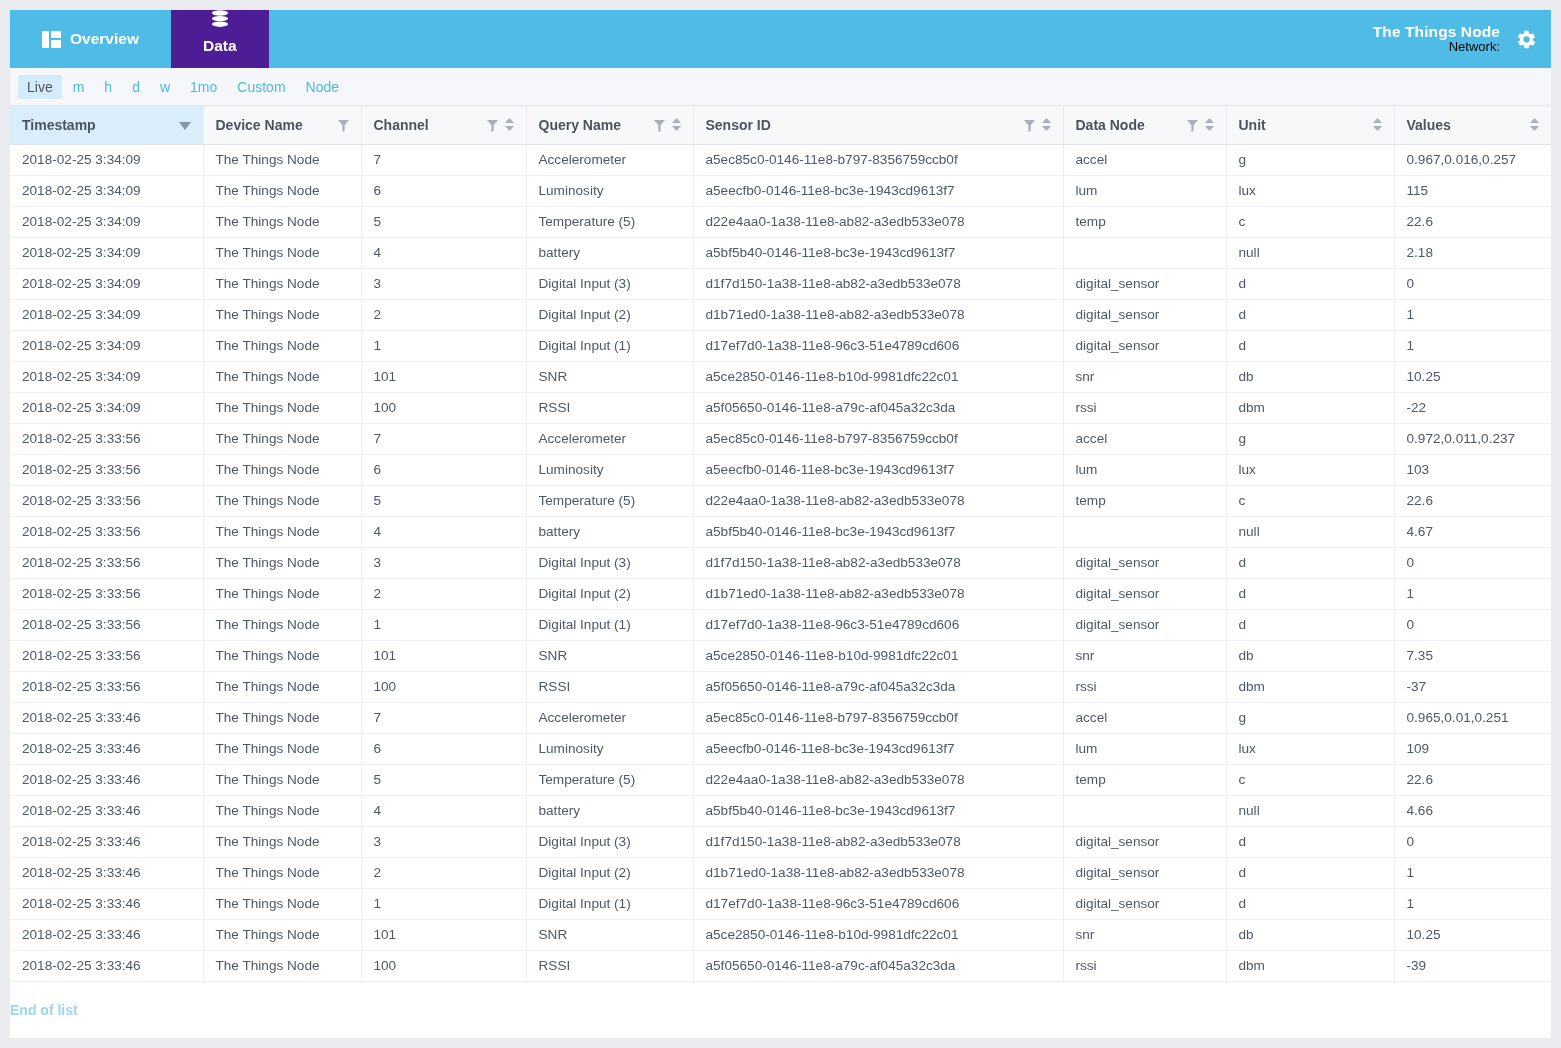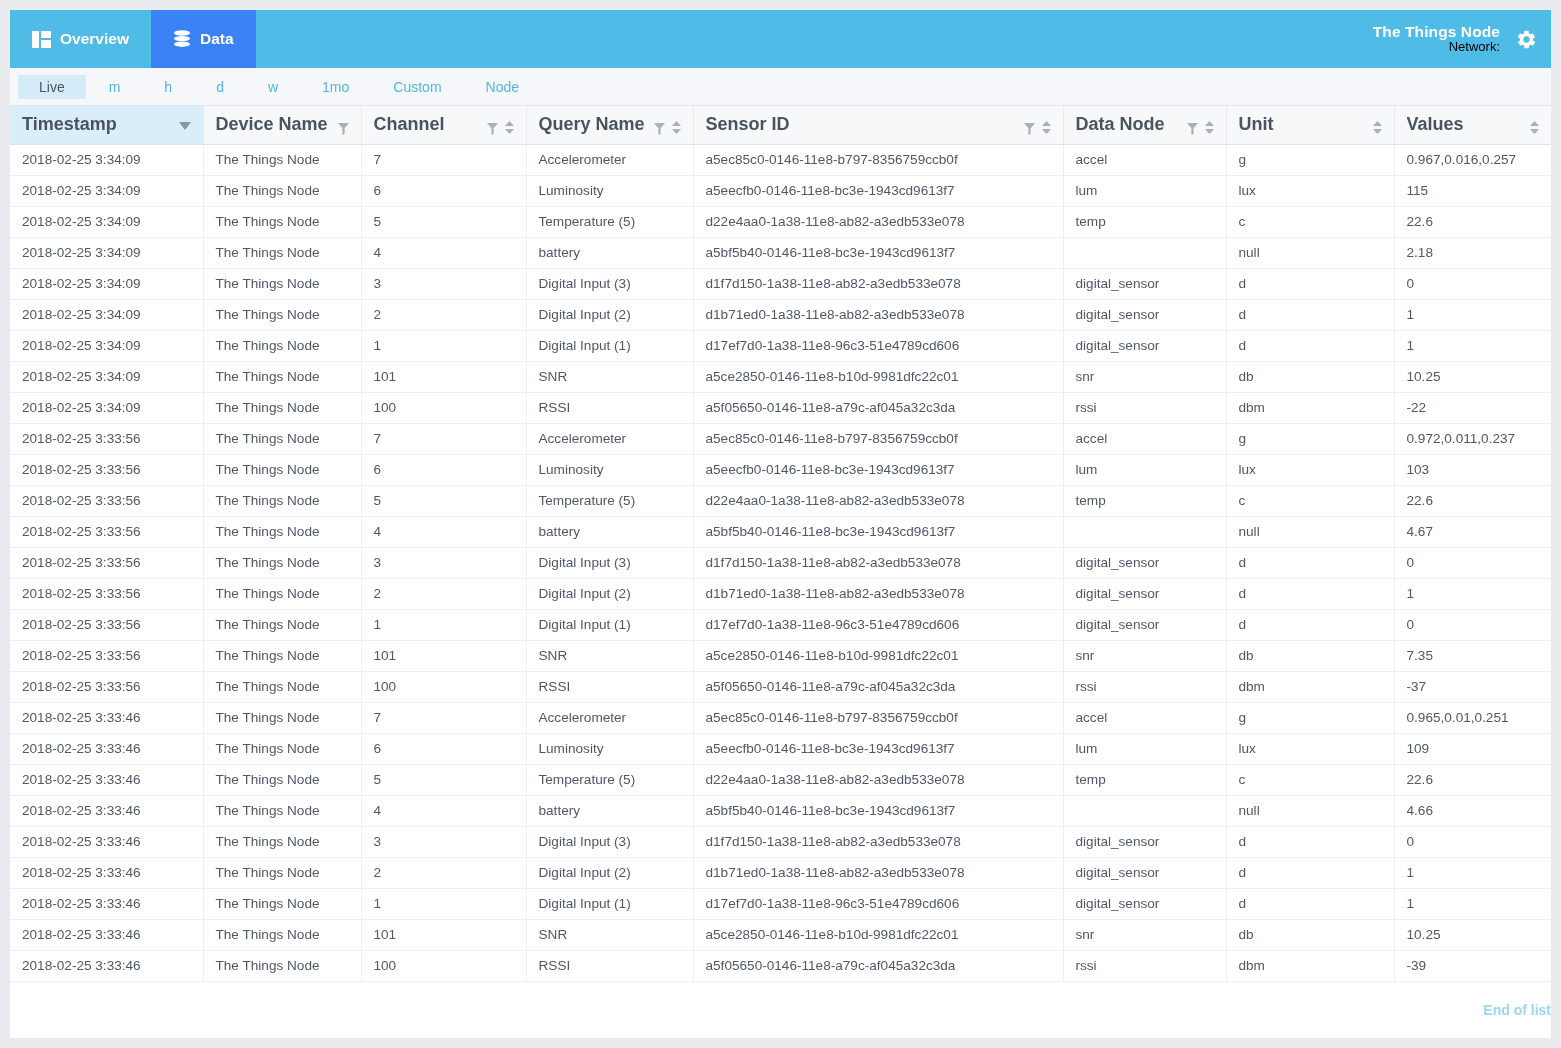--- a/index.html
+++ b/index.html
@@ -17,28 +17,28 @@
     position: absolute;
     left: 10px; top: 10px;
     width: 1541px; height: 58px;
     background: #4fbce7;
     display: flex;
     align-items: stretch;
   }
   .tabs { display: flex; align-items: stretch; }
   .tab {
     display: flex; align-items: center; gap: 9px;
-    padding: 0 22px;
+    padding: 0 32px;
     color: #ffffff;
     font-size: 15.5px;
     font-weight: bold;
     cursor: pointer;
     user-select: none;
   }
-  .tab.active { background: #3b82f6; }
+  .tab.active { background: #4c1d95; flex-direction: column; }
   .tab .ico { display: flex; align-items: center; }
 
   .appbar-spacer { flex: 1 1 auto; }
 
   .brand {
     display: flex; align-items: center;
     padding-right: 14px;
   }
   .brand-text { text-align: right; line-height: 1.15; margin-right: 16px; }
   .brand-title {
@@ -56,21 +56,21 @@
     left: 10px; top: 68px;
     width: 1541px; height: 38px;
     background: #f5f7fa;
     display: flex; align-items: center;
     padding-left: 8px;
     border-bottom: 1px solid #e4e8ee;
   }
   .range-item {
     color: #4fb8e3;
     font-size: 14px;
-    padding: 4px 21px;
+    padding: 4px 9px;
     margin-right: 2px;
     cursor: pointer;
     border-radius: 2px;
     white-space: nowrap;
   }
   .range-item.active {
     background: #d4ecf9;
     color: #4c555f;
   }
 
@@ -86,21 +86,21 @@
     width: 100%;
     border-collapse: collapse;
     table-layout: fixed;
     font-size: 13.6px;
   }
   table.grid th {
     background: #f6f8fa;
     border-bottom: 1px solid #dfe3e8;
     border-right: 1px solid #e8ebef;
     color: #4a5460;
-    font-size: 18px;
+    font-size: 14px;
     font-weight: bold;
     text-align: left;
     padding: 0 12px;
     height: 38px;
     vertical-align: middle;
     position: relative;
     cursor: pointer;
     user-select: none;
   }
   table.grid th.sorted { background: #d9eefa; }
@@ -116,21 +116,21 @@
     padding: 0 12px;
     height: 31px;
     vertical-align: middle;
     white-space: nowrap;
     overflow: hidden;
     text-overflow: ellipsis;
   }
   table.grid td:last-child { border-right: none; }
 
   .endoflist {
-    text-align: right;
+    text-align: left;
     color: #9fd5ee;
     font-size: 14px;
     font-weight: bold;
     padding: 20px 0 0 0;
   }
 
   
   .sorticon { display: inline-block; width: 9px; height: 13px; }
   .filtericon { display: inline-block; width: 11px; height: 12px; }
 </style>

